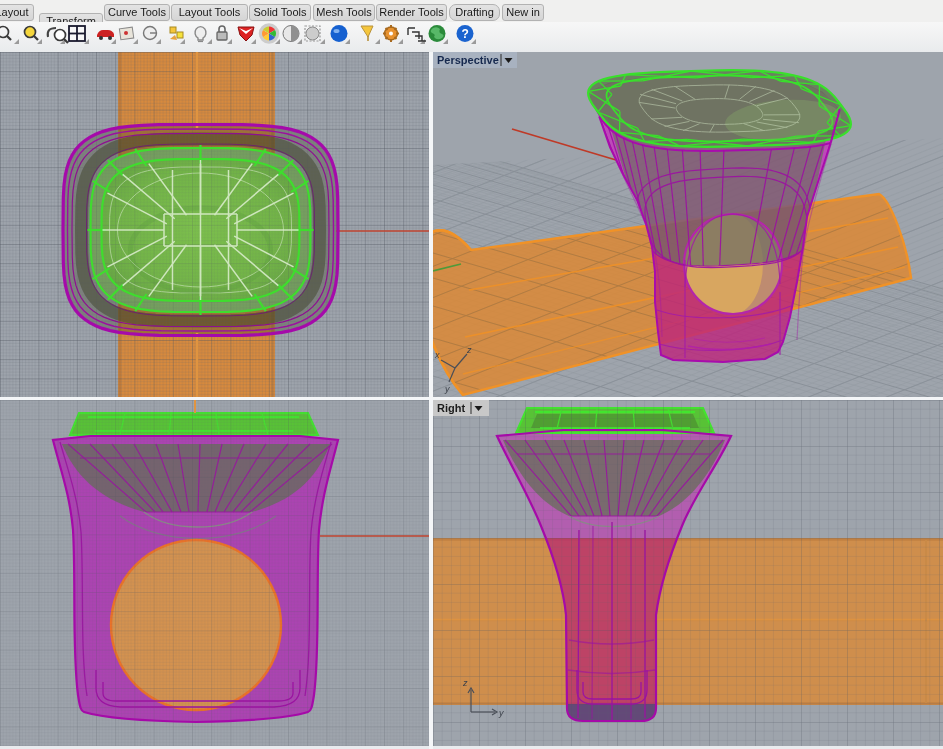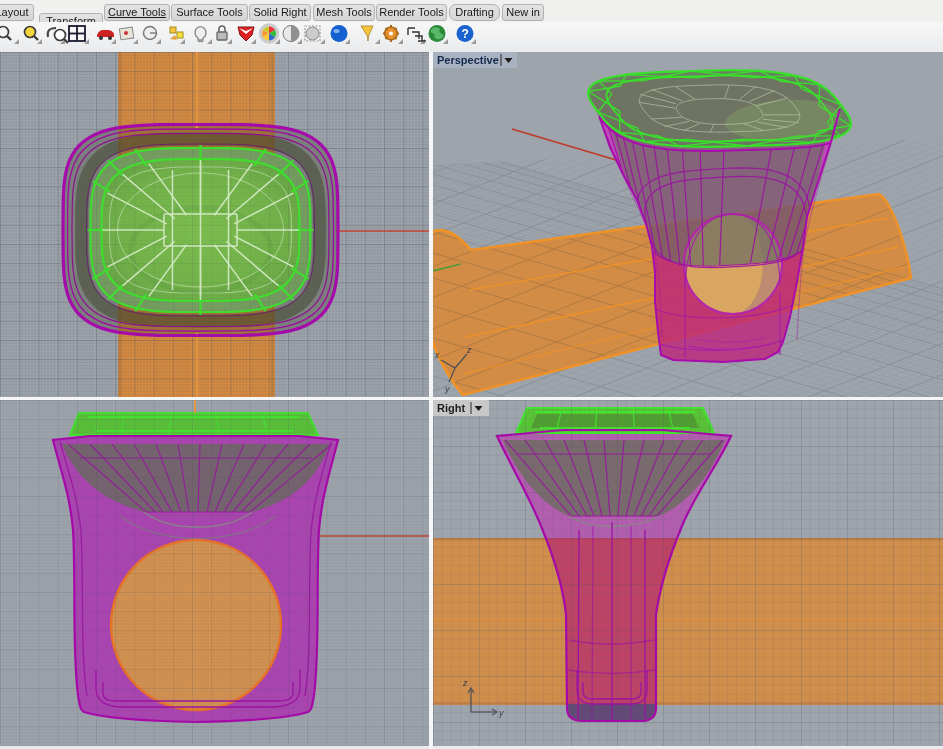--- a/index.html
+++ b/index.html
@@ -26,23 +26,23 @@
 <radialGradient id="gemg" cx="0.5" cy="0.5" r="0.62">
   <stop offset="0" stop-color="#7cc04c"></stop>
   <stop offset="0.6" stop-color="#72b447"></stop>
   <stop offset="1" stop-color="#5f9c40"></stop>
 </radialGradient>
 </defs>
 </svg>
 <div id="tabbar">
   <div class="tab" style="left:-10px;width:44px;">Layout</div>
   <div class="tab" style="left:39px;width:64px;margin-top:9px;">Transform</div>
-  <div class="tab" style="left:104px;width:66px;text-decoration:underline;">Curve Tools</div>
-  <div class="tab" style="left:171px;width:77px;">Surface Tools</div>
-  <div class="tab" style="left:249px;width:62px;">Solid Right</div>
+  <div class="tab" style="left:104px;width:66px;">Curve Tools</div>
+  <div class="tab" style="left:171px;width:77px;">Layout Tools</div>
+  <div class="tab" style="left:249px;width:62px;">Solid Tools</div>
   <div class="tab" style="left:313px;width:62px;">Mesh Tools</div>
   <div class="tab" style="left:376px;width:71px;">Render Tools</div>
   <div class="tab" style="left:449px;width:51px;border-radius:7px;">Drafting</div>
   <div class="tab" style="left:502px;width:42px;">New in V6</div>
 </div>
 <div id="toolbar">
 <svg width="943" height="30" viewBox="0 0 943 30">
 <path d="M 14,22 L 19,22 L 19,17 Z" fill="#9a9a9a"></path>
 <path d="M 37,22 L 42,22 L 42,17 Z" fill="#9a9a9a"></path>
 <path d="M 60,22 L 65,22 L 65,17 Z" fill="#9a9a9a"></path>

